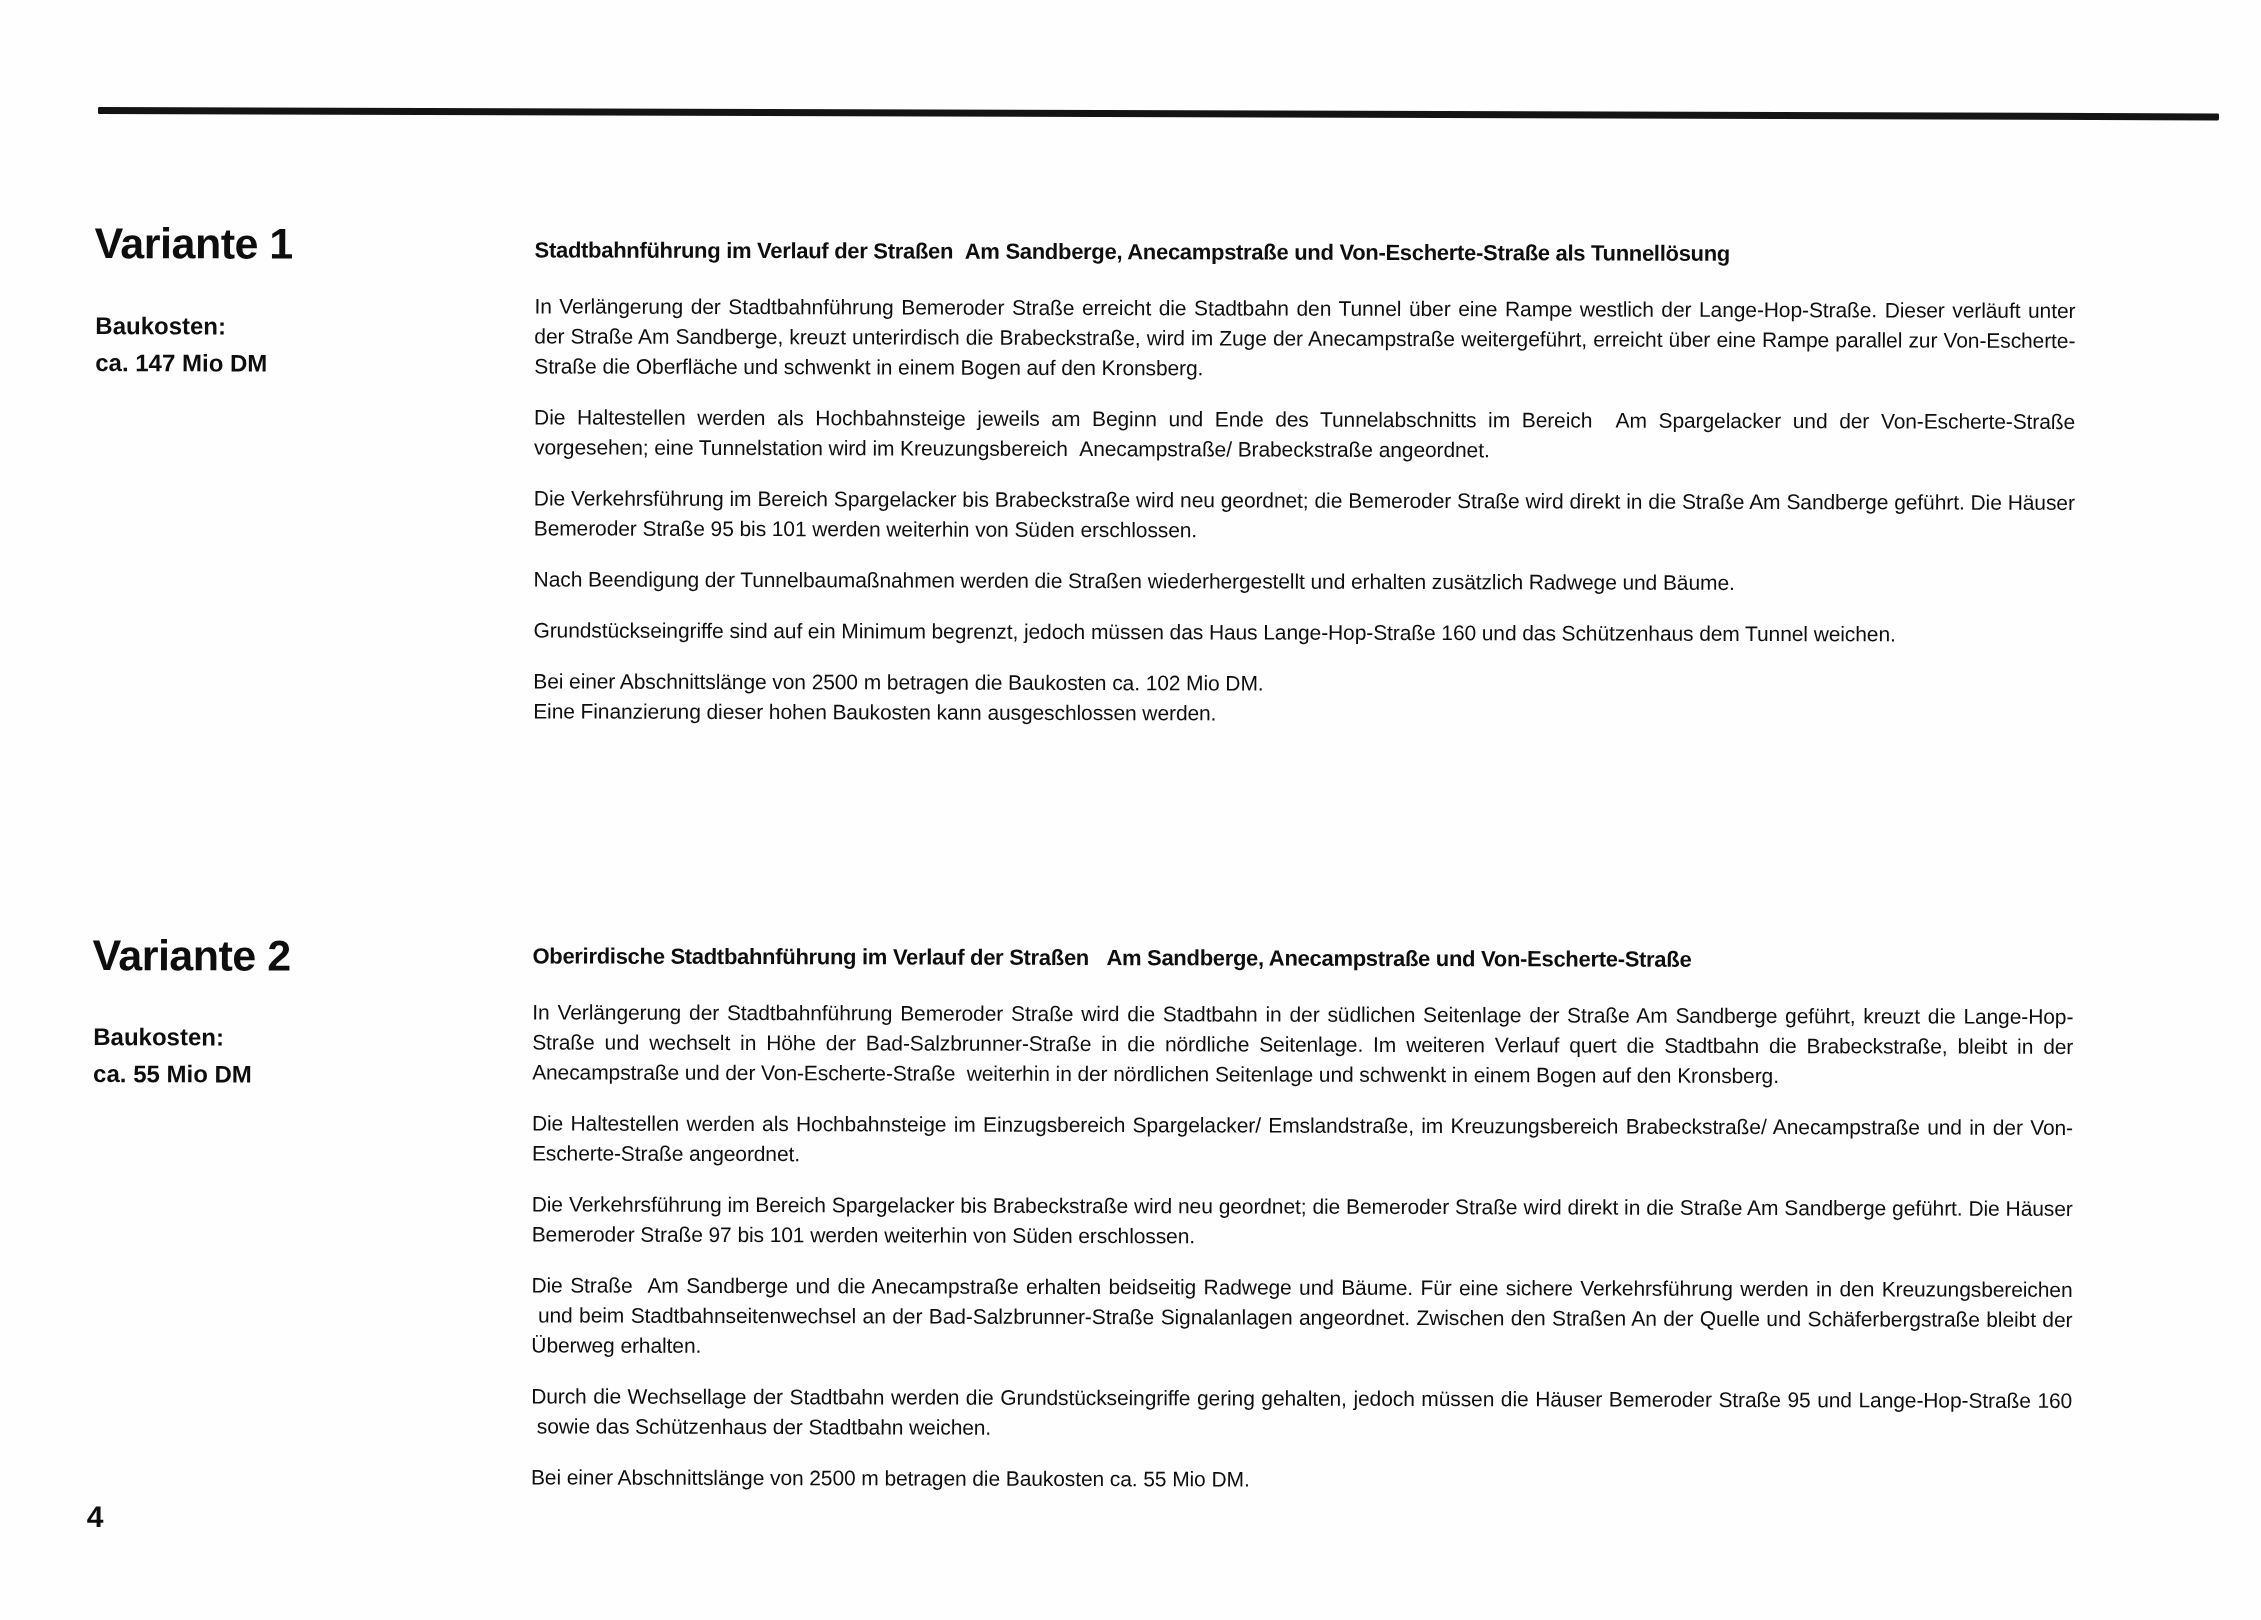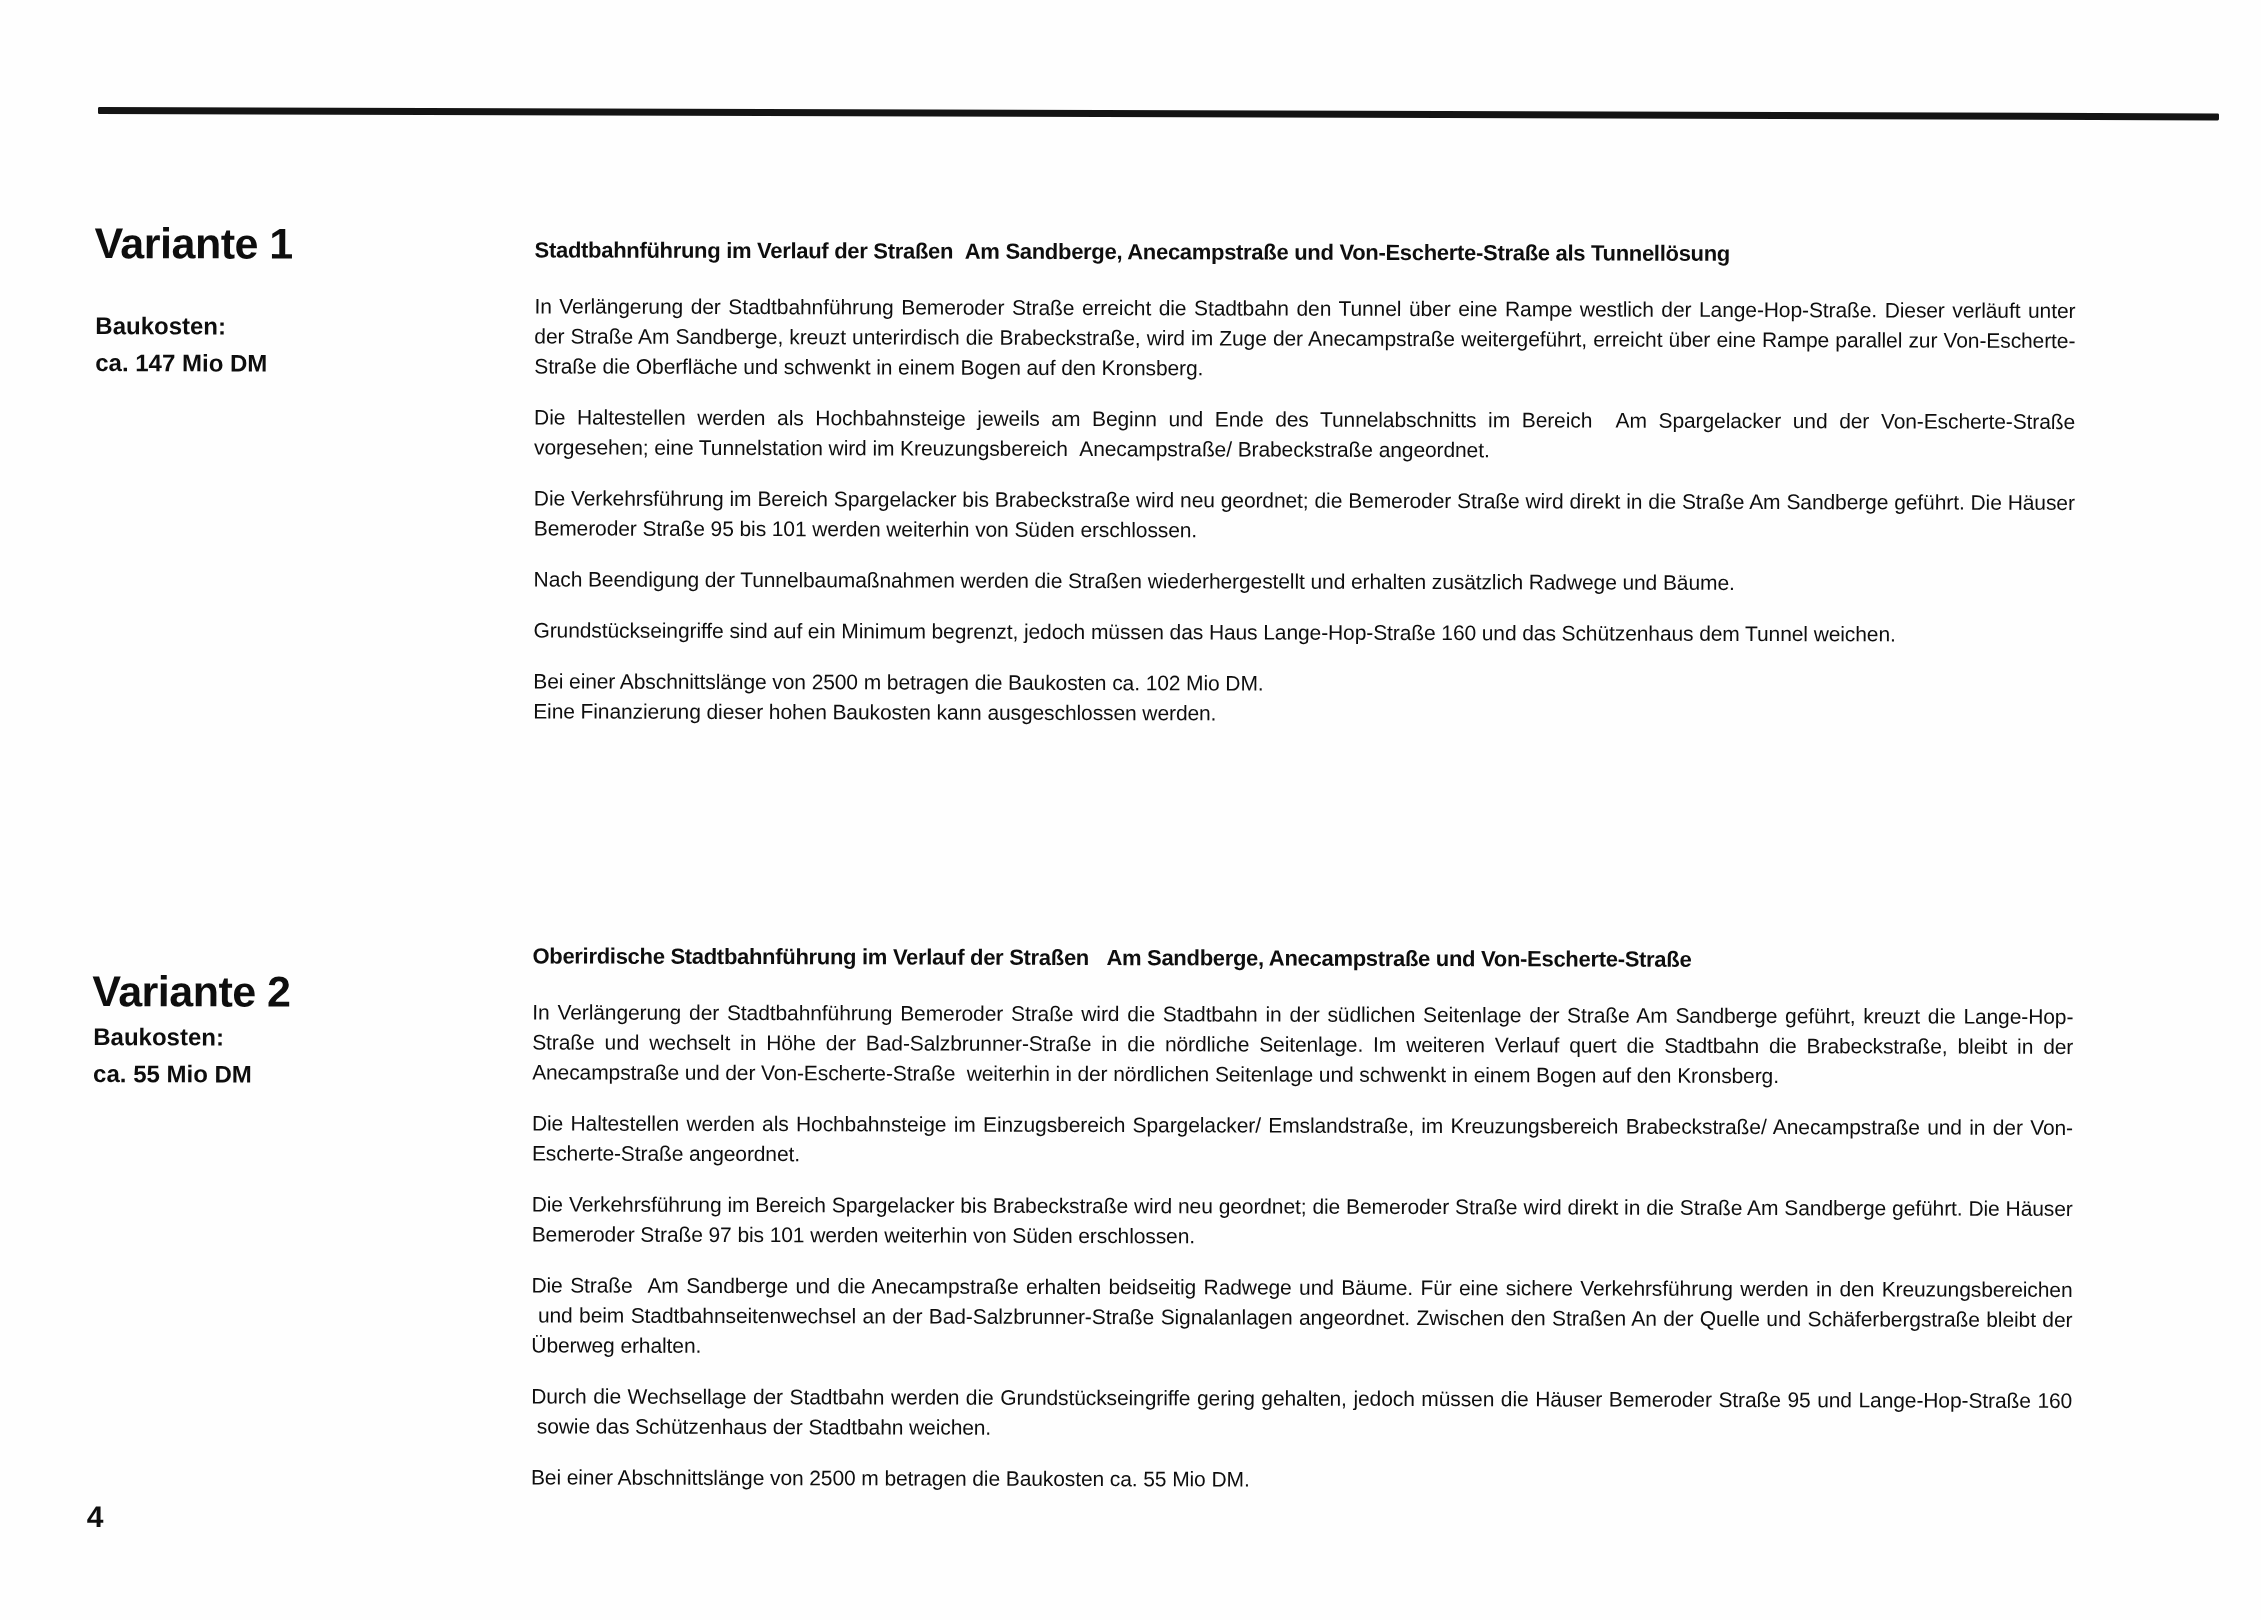--- a/index.html
+++ b/index.html
@@ -38,21 +38,21 @@
     position: absolute;
     left: 95px;
     margin: 0;
     font-size: 43px;
     line-height: 46px;
     font-weight: bold;
     letter-spacing: -0.5px;
     white-space: nowrap;
   }
   .v1-title { top: 220px; }
-  .v2-title { top: 968px; }
+  .v2-title { top: 932px; }
   .cost-block {
     position: absolute;
     left: 96px;
     font-size: 24px;
     line-height: 37px;
     font-weight: bold;
     white-space: nowrap;
   }
   .v1-cost { top: 307px; }
   .v2-cost { top: 1018px; }

